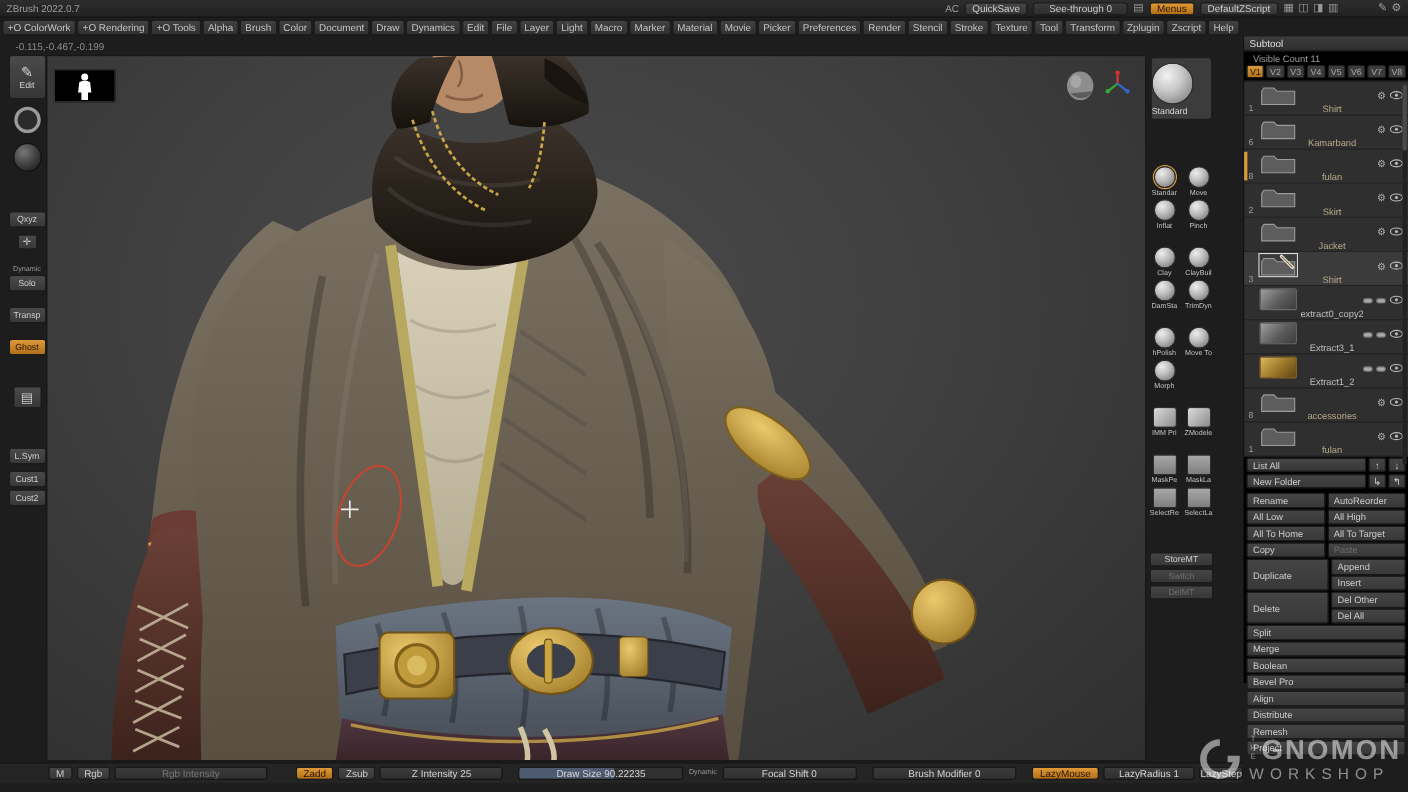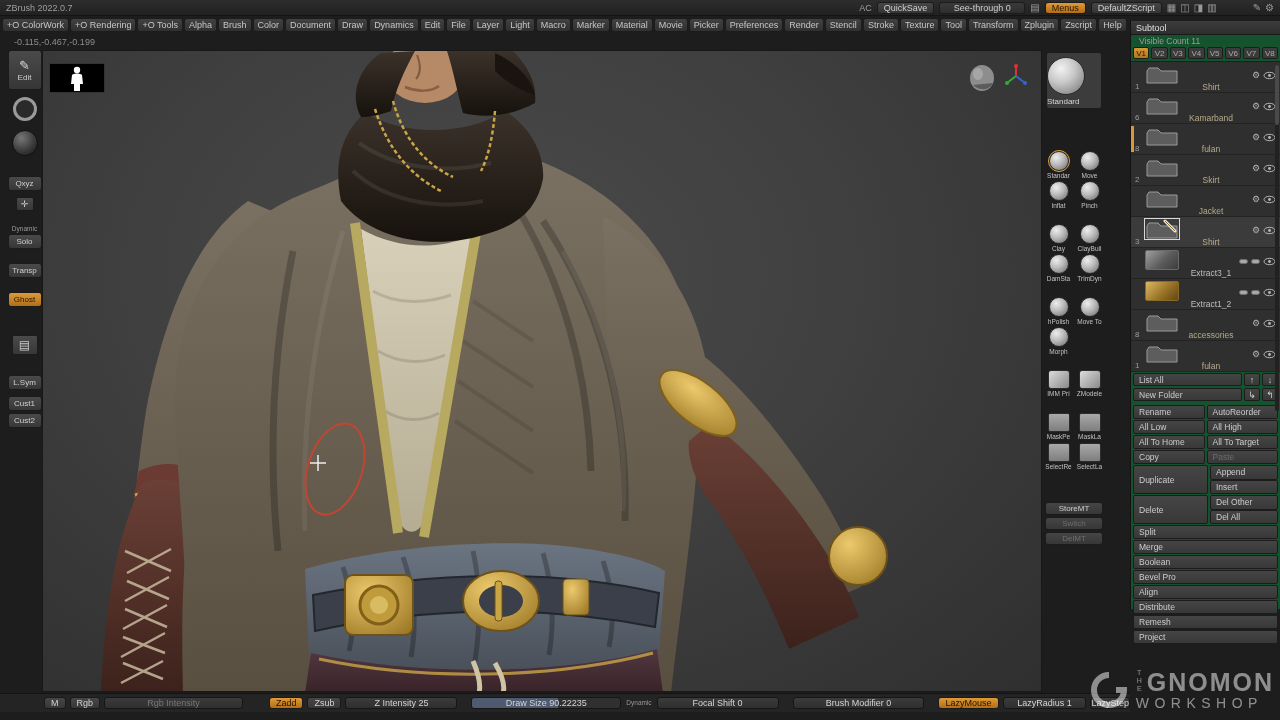--- a/index.html
+++ b/index.html
@@ -28,21 +28,21 @@
 .shelf-ico{font-size:13px;color:#d8d8d8;line-height:1}
 .shelf-lab{font-size:8px;color:#cfcfcf}
 .shelf-circle{margin-top:7px;width:24px;height:24px;border-radius:50%;border:3px solid #9a9a9a;background:#2a2a2a}
 .shelf-sphere{margin-top:9px;width:26px;height:26px;border-radius:50%;background:radial-gradient(circle at 35% 30%,#777 0%,#3c3c3c 55%,#161616 100%);border:1px solid #111}
 .shelf-btn{width:34px;background:linear-gradient(#4a4a4a,#373737);border:1px solid #1b1b1b;border-radius:3px;font-size:8px;color:#cfcfcf;text-align:center;padding:2px 0}
 .shelf-btn.orange{background:linear-gradient(#dd9a3c,#b06e18);color:#241402}
 .shelf-mini{width:18px;height:14px;background:linear-gradient(#4a4a4a,#373737);border:1px solid #1b1b1b;border-radius:2px;color:#c9c9c9;font-size:9px;display:flex;align-items:center;justify-content:center}
 .shelf-mini.big{width:26px;height:20px;font-size:12px}
 .shelf-tiny{font-size:6.5px;color:#9a9a9a;margin-top:14px}
 .mt2{margin-top:2px}.mt6{margin-top:6px}.mt14{margin-top:14px}
-.mt20{margin-top:20px}.mt28{margin-top:28px}
+.mt20{margin-top:36px}.mt28{margin-top:28px}
 
 
 .canvas{position:absolute;left:42px;top:50px;width:1000px;height:642px;background:radial-gradient(ellipse at 45% 35%,#4a4a4a 0%,#404040 45%,#2f2f2f 100%);border:1px solid #181818;overflow:hidden;z-index:1}
 .canvas svg.character{position:absolute;left:0;top:0;width:1000px;height:642px}
 .doc-thumb{position:absolute;left:6px;top:12px;width:56px;height:30px;background:#000;border:1px solid #333}
 .tool-preview{position:absolute;right:42px;top:12px;width:34px;height:32px}
 .axis-gizmo{position:absolute;right:12px;top:12px;width:26px;height:26px}
 
 
 .brush-shelf{position:absolute;left:1042px;top:52px;width:64px;display:flex;flex-direction:column;align-items:center;z-index:20}
@@ -56,21 +56,21 @@
 .b-icon.sphere{border-radius:50%;width:20px;height:20px;background:radial-gradient(circle at 35% 30%,#ededed 0%,#b9b9b9 45%,#7c7c7c 85%);border:1px solid #2c2c2c}
 .b-icon.cube{border-radius:3px;background:linear-gradient(135deg,#dcdcdc,#8a8a8a);border:1px solid #2c2c2c}
 .b-icon.flat{border-radius:2px;background:linear-gradient(#a9a9a9,#7e7e7e);border:1px solid #2c2c2c}
 .brush.active .b-icon{outline:1px solid #e0a23e}
 .b-label{font-size:6.5px;color:#c2c2c2;margin-top:1px;white-space:nowrap}
 .mt-btns{margin-top:16px;display:flex;flex-direction:column;gap:2px}
 .mtb{width:58px;height:13px;background:linear-gradient(#454545,#373737);border:1px solid #1b1b1b;border-radius:3px;font-size:8px;color:#cfcfcf;display:flex;align-items:center;justify-content:center}
 .mtb.disabled{color:#6e6e6e}
 
 
-.st-panel{position:absolute;left:1130px;top:21px;width:150px;height:588px;background:#14532d;border-left:1px solid #121212;z-index:10}
+.st-panel{position:absolute;left:1130px;top:33px;width:150px;height:588px;background:#000000;border-left:1px solid #121212;z-index:10}
 .st-header{height:14px;background:linear-gradient(#3c3c3c,#2e2e2e);border-bottom:1px solid #191919;display:flex;align-items:center;padding:0 5px;font-size:9px;color:#e0e0e0}
 .st-count-line{height:12px;display:flex;align-items:center;padding-left:8px;font-size:8.5px;color:#9d9d9d}
 .st-tabs{display:flex;gap:2px;padding:0 2px;height:12px}
 .st-tab{flex:1;background:#3b3b3b;border:1px solid #1d1d1d;border-radius:2px;font-size:8px;color:#a9a9a9;display:flex;align-items:center;justify-content:center}
 .st-tab.active{background:linear-gradient(#d89a39,#b2741b);color:#221302}
 .st-list{margin-top:2px;border-top:1px solid #1e1e1e}
 .st-item{position:relative;height:31px;background:#2f2f2f;border-bottom:1px solid #232323}
 .st-item.selected{background:#3b3b3b}
 .st-marker{display:none}
 .st-item.marked .st-marker{display:block;position:absolute;left:0;top:2px;width:3px;height:26px;background:#d89a39}
@@ -562,20 +562,35 @@
         <span class="st-icons">
           <span class="st-pill"></span>
           <span class="st-pill"></span>
           <span class="st-eye"><svg width="13" height="9" viewBox="0 0 13 9">
               <ellipse cx="6.5" cy="4.5" rx="5.5" ry="3.2" fill="none" stroke="#b9b9b9"></ellipse>
               <circle cx="6.5" cy="4.5" r="1.4" fill="#b9b9b9"></circle>
             </svg></span>
         </span>
         <div class="st-label">
           <span class="st-count"></span>
+          <span class="st-name">extract0_copy2</span>
+        </div>
+      </div>
+      <div class="st-item meshrow">
+        <span class="st-thumb mesh"></span>
+        <span class="st-icons">
+          <span class="st-pill"></span>
+          <span class="st-pill"></span>
+          <span class="st-eye"><svg width="13" height="9" viewBox="0 0 13 9">
+              <ellipse cx="6.5" cy="4.5" rx="5.5" ry="3.2" fill="none" stroke="#b9b9b9"></ellipse>
+              <circle cx="6.5" cy="4.5" r="1.4" fill="#b9b9b9"></circle>
+            </svg></span>
+        </span>
+        <div class="st-label">
+          <span class="st-count"></span>
           <span class="st-name">Extract3_1</span>
         </div>
       </div>
       <div class="st-item meshrow">
         <span class="st-thumb mesh-gold"></span>
         <span class="st-icons">
           <span class="st-pill"></span>
           <span class="st-pill"></span>
           <span class="st-eye"><svg width="13" height="9" viewBox="0 0 13 9">
               <ellipse cx="6.5" cy="4.5" rx="5.5" ry="3.2" fill="none" stroke="#b9b9b9"></ellipse>

